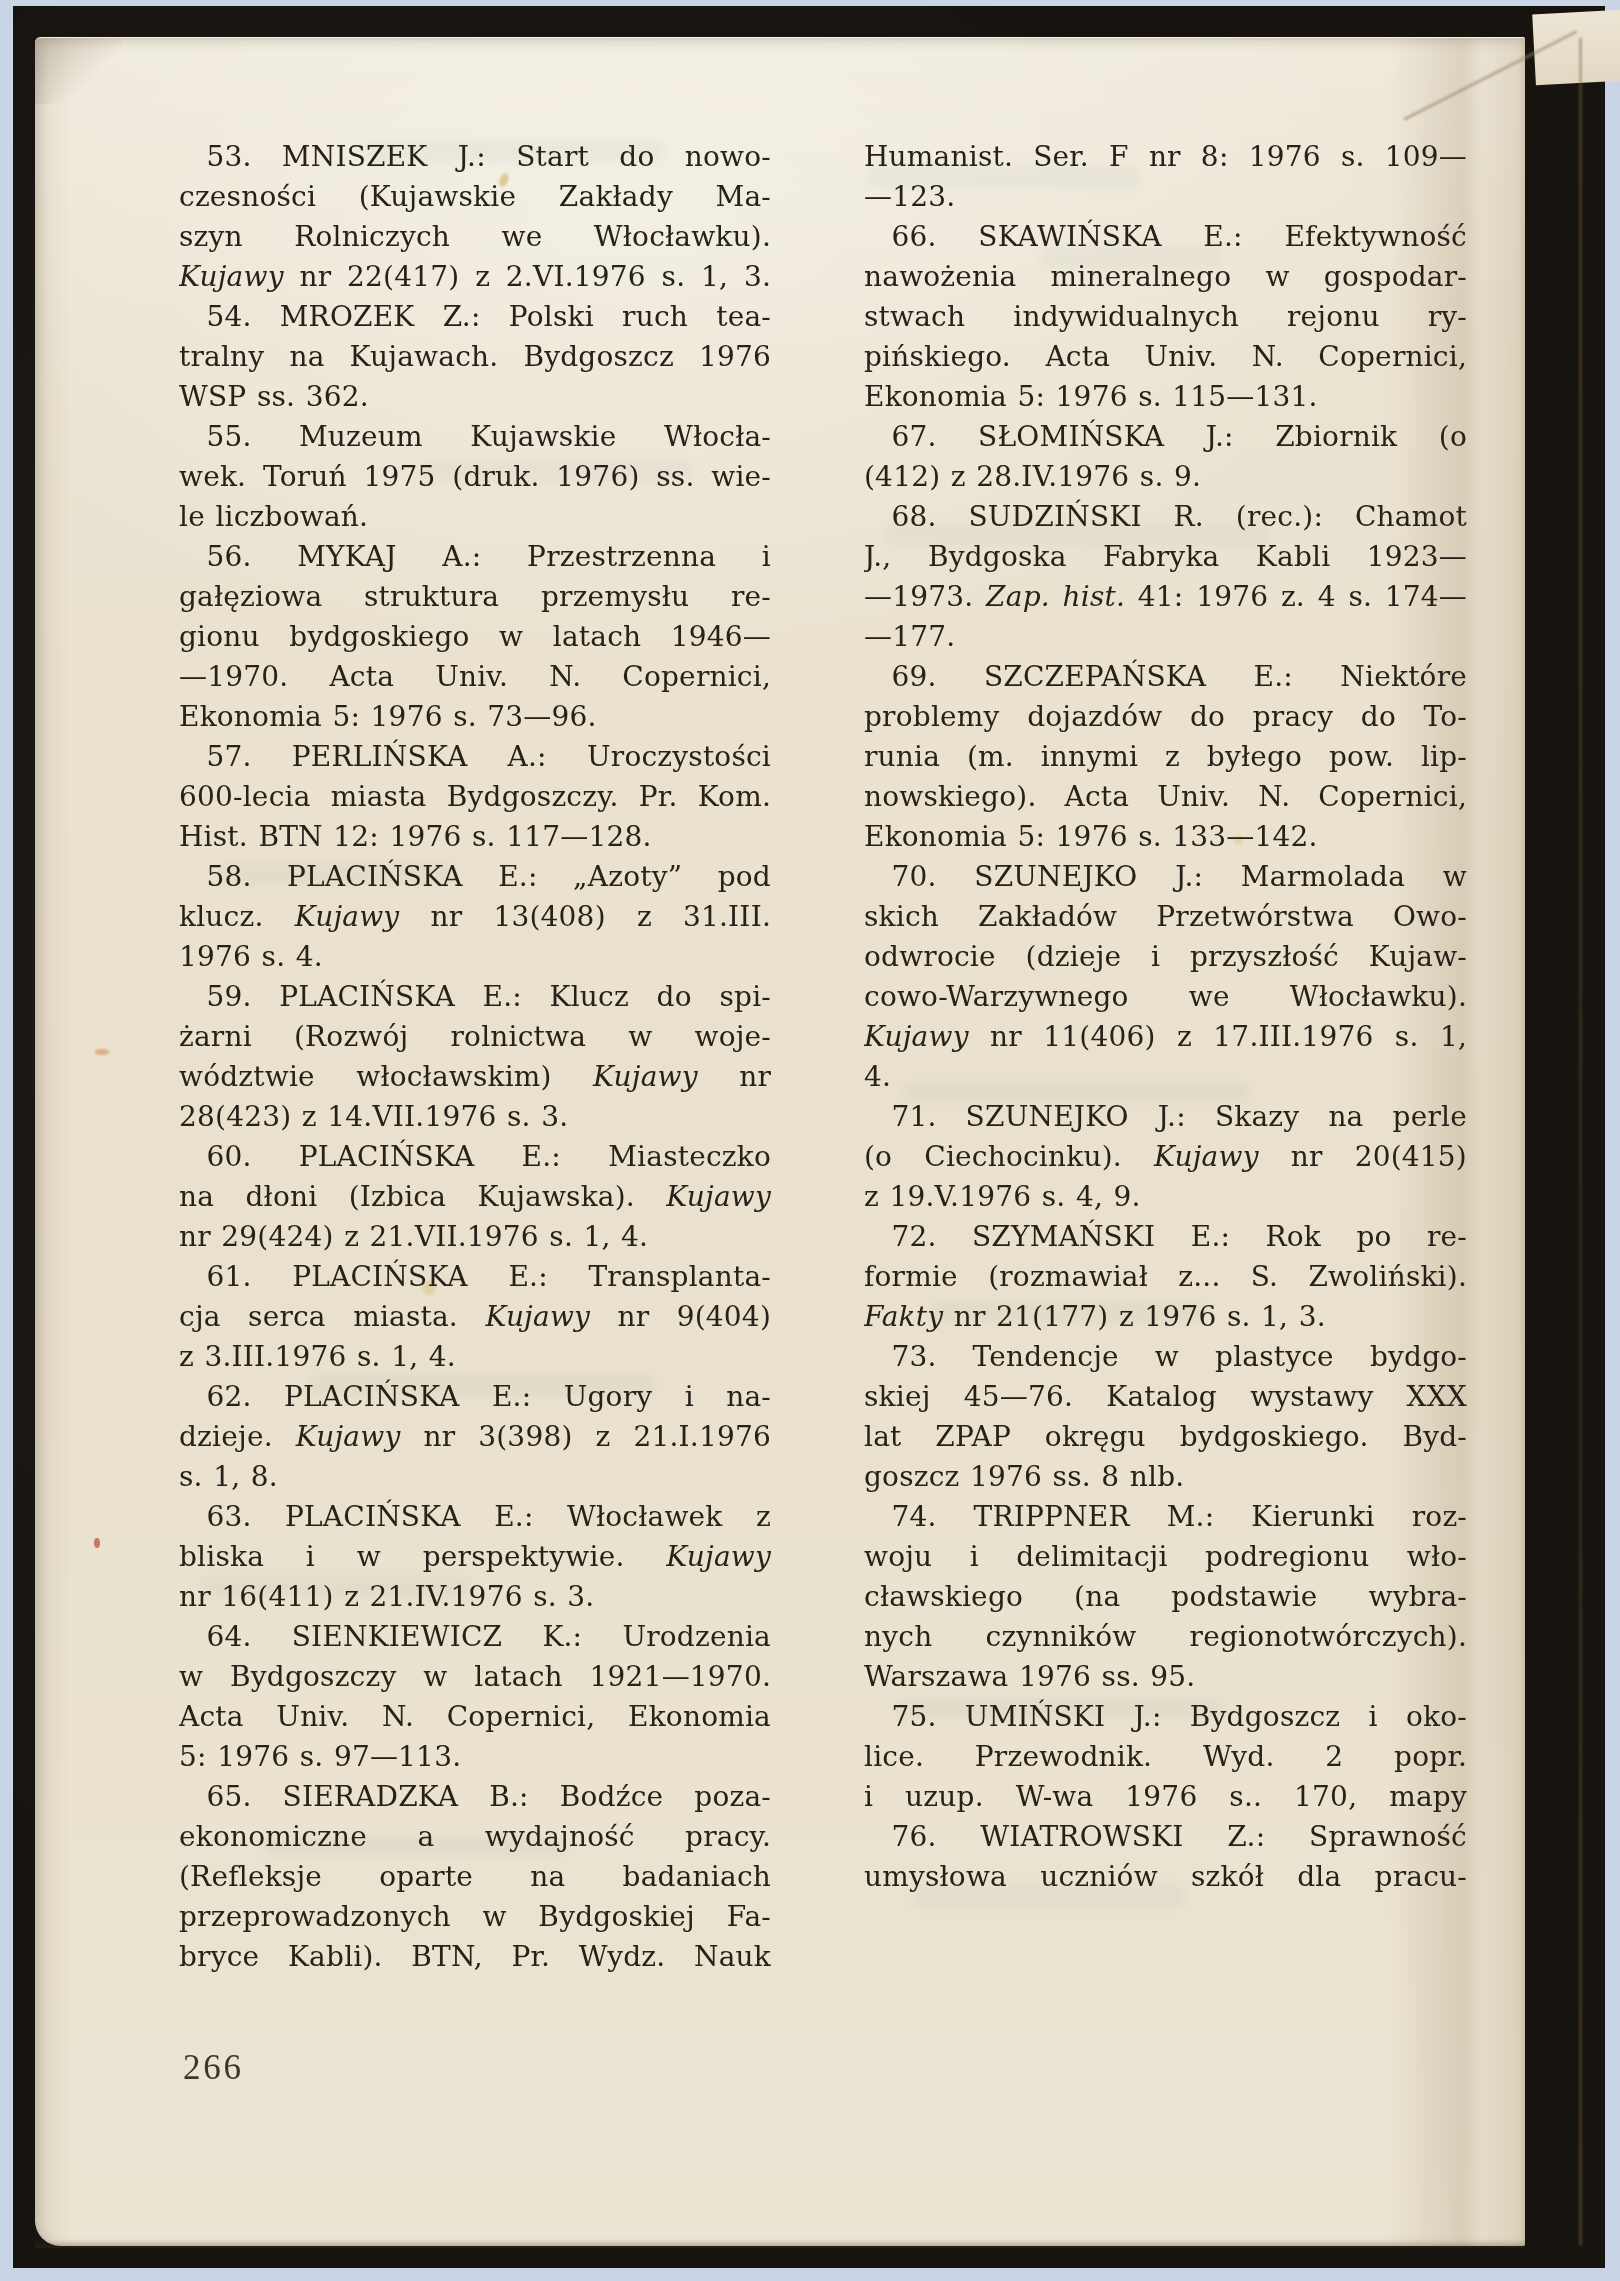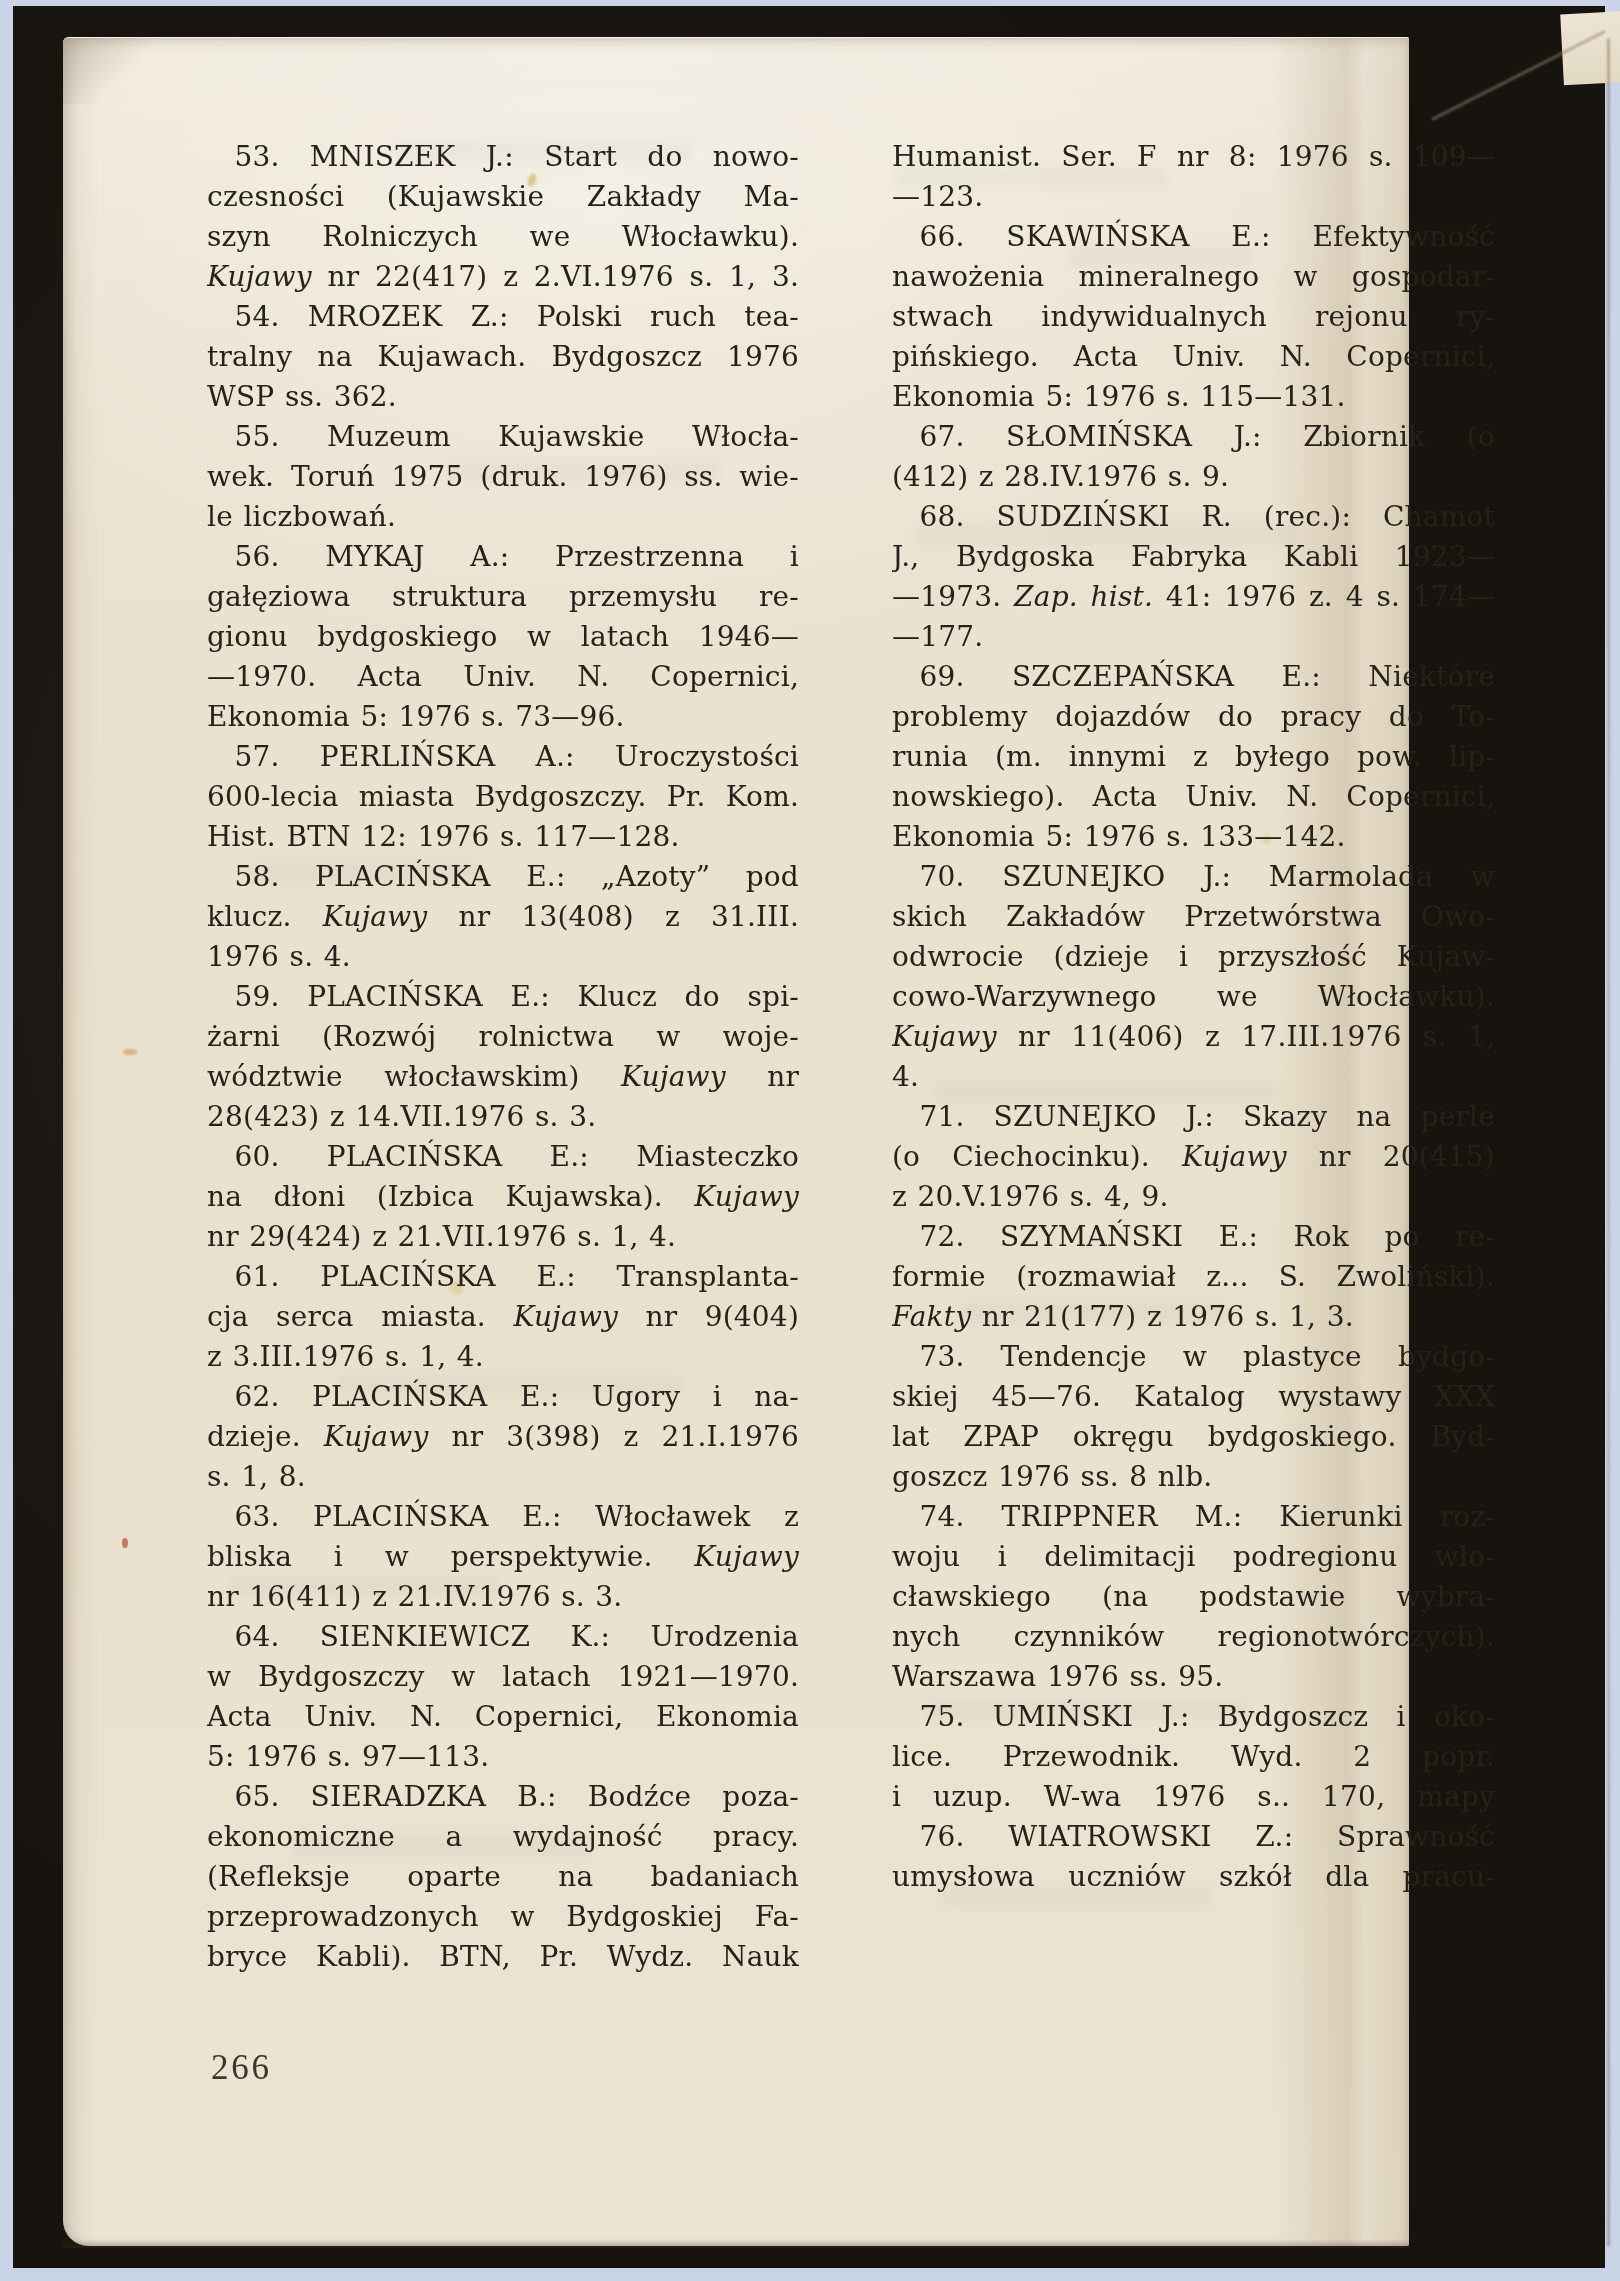--- a/index.html
+++ b/index.html
@@ -1,28 +1,28 @@
 <!DOCTYPE html>
 <html style="font-size:14.6px"><head>
 <meta charset="utf-8">
 <style>
   html,body{margin:0;padding:0;background:#c9d5e6;}
   body{width:1621px;height:2282px;position:relative;overflow:hidden;
        font-family:"DejaVu Serif","Liberation Serif",serif;}
   .mat{position:absolute;left:12.8px;top:5.5px;width:1592px;height:2262px;background:#17140f;}
   .mat::after{content:"";position:absolute;inset:0;
       background:radial-gradient(ellipse at 30% 40%, rgba(255,255,255,0.04), transparent 60%);}
-  .page{position:absolute;left:35px;top:37px;width:1346px;height:2208px;
+  .page{position:absolute;left:35px;top:37px;width:1490px;height:2208px;
       background:
         radial-gradient(ellipse 1096px 640px at 40% 8%, rgba(255,255,255,0.35), transparent 70%),
         linear-gradient(90deg, rgba(120,100,70,0.10) 0px, rgba(120,100,70,0) 37px),
         linear-gradient(180deg,#f0eadd 0%,#ebe3d1 14%,#e9e1cd 55%,#ebe4d2 100%);
       border-radius:5.5px 1.8px 1.8px 25.6px;
       border-top:1.8px solid #f6f1e5;
-      box-shadow:inset 3.7px 2.7px 12.8px rgba(60,45,25,0.18), inset -1.8px 0 5.5px rgba(60,45,25,0.10);margin-left:28px;}
+      box-shadow:inset 3.7px 2.7px 12.8px rgba(60,45,25,0.18), inset -1.8px 0 5.5px rgba(60,45,25,0.10);}
   .fold-corner{position:absolute;left:1499px;top:-27.4px;width:128px;height:71px;
       background:linear-gradient(180deg,#ece5d4,#e2d9c3);transform:rotate(-3deg);}
   .fold-shade{position:absolute;right:0;top:0;width:137px;height:100%;
       background:linear-gradient(90deg, rgba(150,125,90,0) 0%, rgba(150,125,90,0.22) 55%, rgba(150,125,90,0.08) 68%, rgba(170,150,115,0.25) 100%);}
   .crease-v{position:absolute;left:1544px;top:0;width:2.7px;height:100%;
       background:linear-gradient(180deg, rgba(125,100,70,0.45), rgba(125,100,70,0.25) 60%, rgba(125,100,70,0.45));
       filter:blur(0.9px);}
   .crease-d{position:absolute;left:1369px;top:80px;width:194px;height:2.7px;
       background:rgba(150,128,100,0.55);filter:blur(1.1px);
       transform:rotate(-27deg);transform-origin:left center;}
@@ -146,21 +146,21 @@
       <div class="line j">nowskiego). Acta Univ. N. Copernici,</div>
       <div class="line">Ekonomia 5: 1976 s. 133—142.</div>
       <div class="line j ind">70. SZUNEJKO J.: Marmolada w</div>
       <div class="line j">skich Zakładów Przetwórstwa Owo-</div>
       <div class="line j">odwrocie (dzieje i przyszłość Kujaw-</div>
       <div class="line j">cowo-Warzywnego we Włocławku).</div>
       <div class="line j"><i>Kujawy</i> nr 11(406) z 17.III.1976 s. 1,</div>
       <div class="line">4.</div>
       <div class="line j ind">71. SZUNEJKO J.: Skazy na perle</div>
       <div class="line j">(o Ciechocinku). <i>Kujawy</i> nr 20(415)</div>
-      <div class="line">z 20.V.1976 s. 4, 9.</div>
+      <div class="line">z 19.V.1976 s. 4, 9.</div>
       <div class="line j ind">72. SZYMAŃSKI E.: Rok po re-</div>
       <div class="line j">formie (rozmawiał z... S. Zwoliński).</div>
       <div class="line"><i>Fakty</i> nr 21(177) z 1976 s. 1, 3.</div>
       <div class="line j ind">73. Tendencje w plastyce bydgo-</div>
       <div class="line j">skiej 45—76. Katalog wystawy XXX</div>
       <div class="line j">lat ZPAP okręgu bydgoskiego. Byd-</div>
       <div class="line">goszcz 1976 ss. 8 nlb.</div>
       <div class="line j ind">74. TRIPPNER M.: Kierunki roz-</div>
       <div class="line j">woju i delimitacji podregionu wło-</div>
       <div class="line j">cławskiego (na podstawie wybra-</div>

